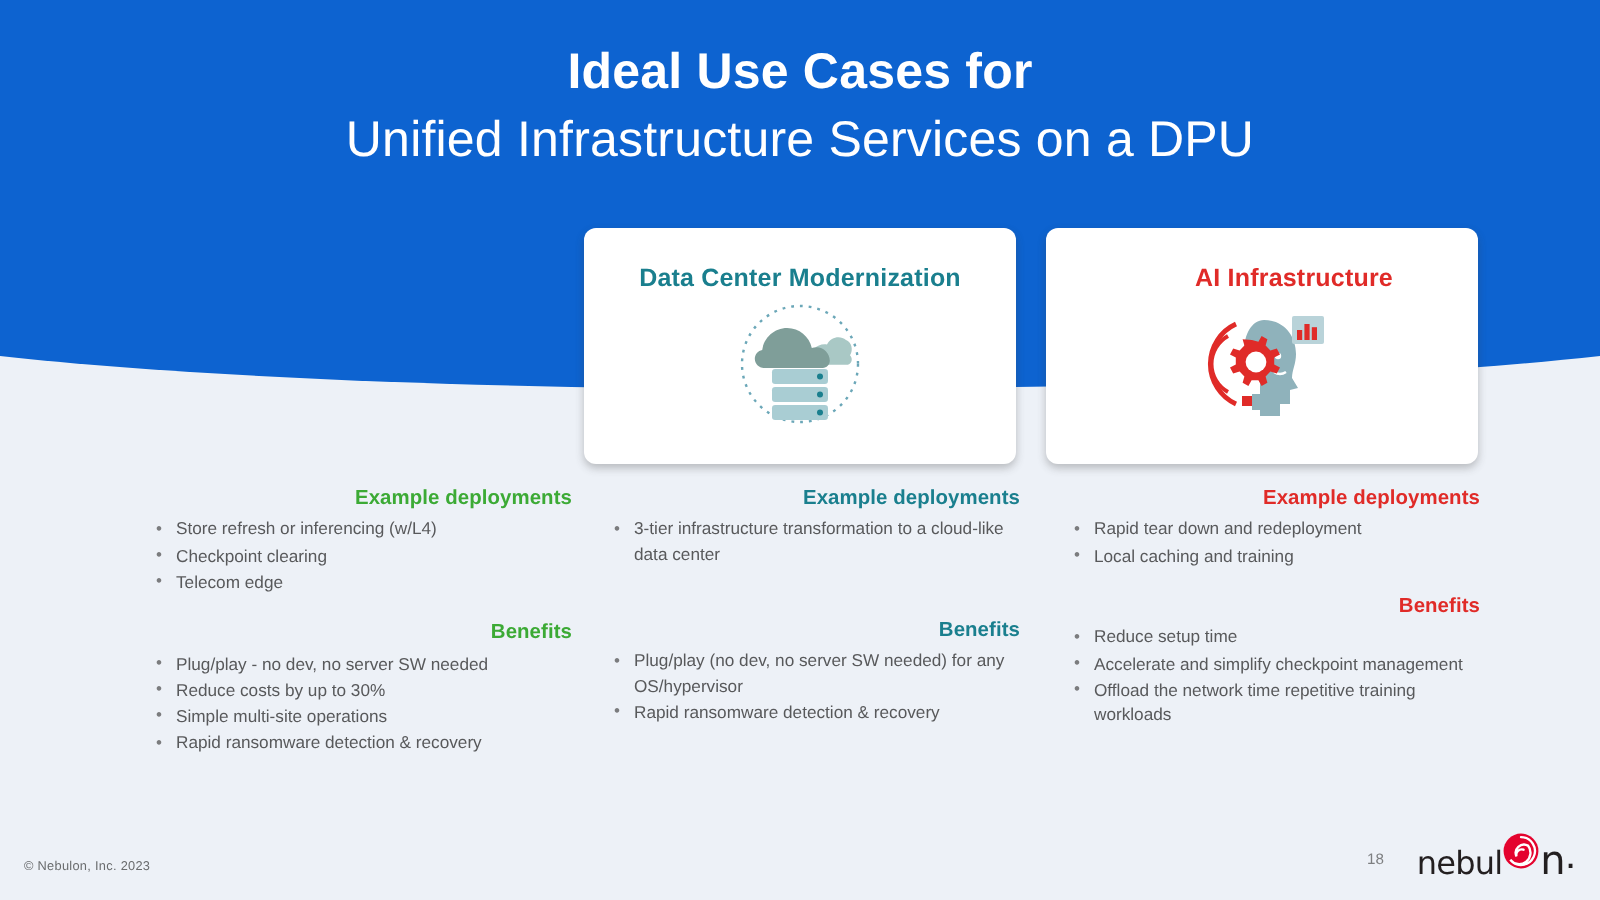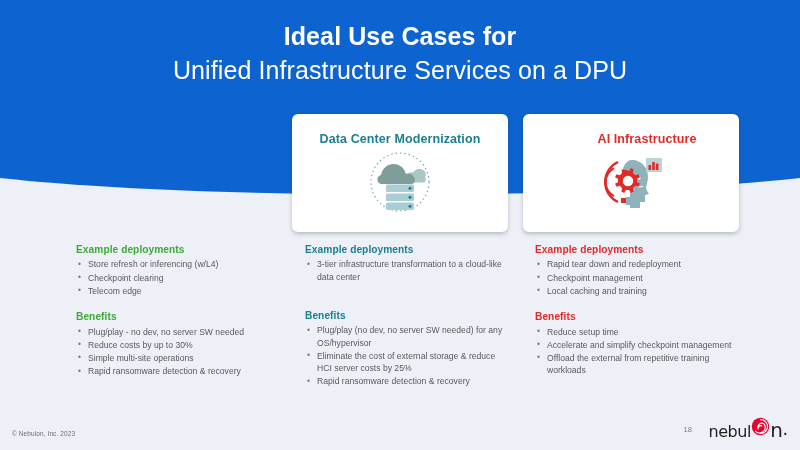--- a/index.html
+++ b/index.html
@@ -96,20 +96,21 @@
   }
   #col-0 { left: 76px;  width: 210px; }
   #col-1 { left: 305px; width: 205px; }
   #col-2 { left: 535px; width: 205px; }
 
   .section-head {
     font-size: 10.2px;
     font-weight: bold;
     margin: 0 0 1px 0;
     letter-spacing: .05px;
+    text-align: right;
   }
   .section-head.second { margin-top: 13px; }
 
   ul.bullets {
     list-style: none;
     margin: 0;
     padding: 0;
   }
   ul.bullets li {
     position: relative;
@@ -251,37 +252,35 @@
   </div>
 
   <div class="column" id="col-1">
     <div class="section-head" style="color:#1a7f8e;">Example deployments</div>
     <ul class="bullets">
       <li>3-tier infrastructure transformation to a cloud-like data center</li>
     </ul>
     <div class="section-head second" style="color:#1a7f8e; margin-top:26px;">Benefits</div>
     <ul class="bullets">
       <li>Plug/play (no dev, no server SW needed) for any OS/hypervisor</li>
-      <li>Eliminate the cost of external storage &amp; reduce HCI server costs by 25%</li>
       <li>Rapid ransomware detection &amp; recovery</li>
     </ul>
   </div>
 
   <div class="column" id="col-2">
     <div class="section-head" style="color:#e02b28;">Example deployments</div>
     <ul class="bullets">
       <li>Rapid tear down and redeployment</li>
-      <li>Checkpoint management</li>
       <li>Local caching and training</li>
     </ul>
     <div class="section-head second" style="color:#e02b28;">Benefits</div>
     <ul class="bullets">
       <li>Reduce setup time</li>
       <li>Accelerate and simplify checkpoint management</li>
-      <li>Offload the external from repetitive training workloads</li>
+      <li>Offload the network time repetitive training workloads</li>
     </ul>
   </div>
 
   <div id="copyright">© Nebulon, Inc. 2023</div>
   <div id="page-number">18</div>
 
   <div id="logo">
     <span id="logo-text">nebul</span>
     <span class="logo-swirl">
       <svg width="19" height="19" viewBox="0 0 24 24" xmlns="http://www.w3.org/2000/svg">

